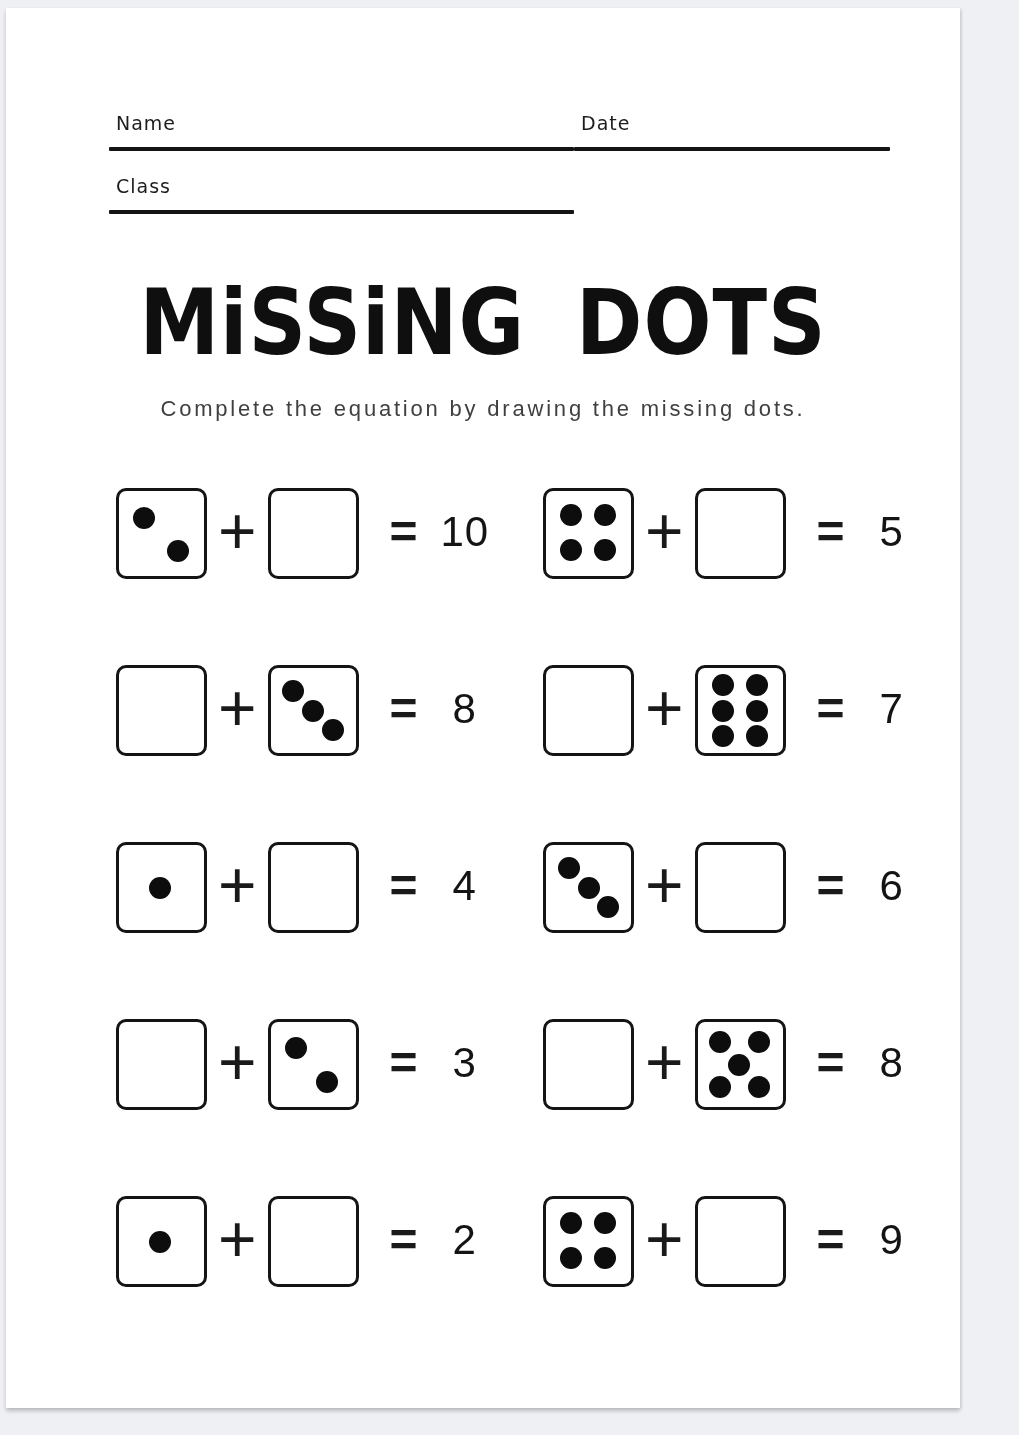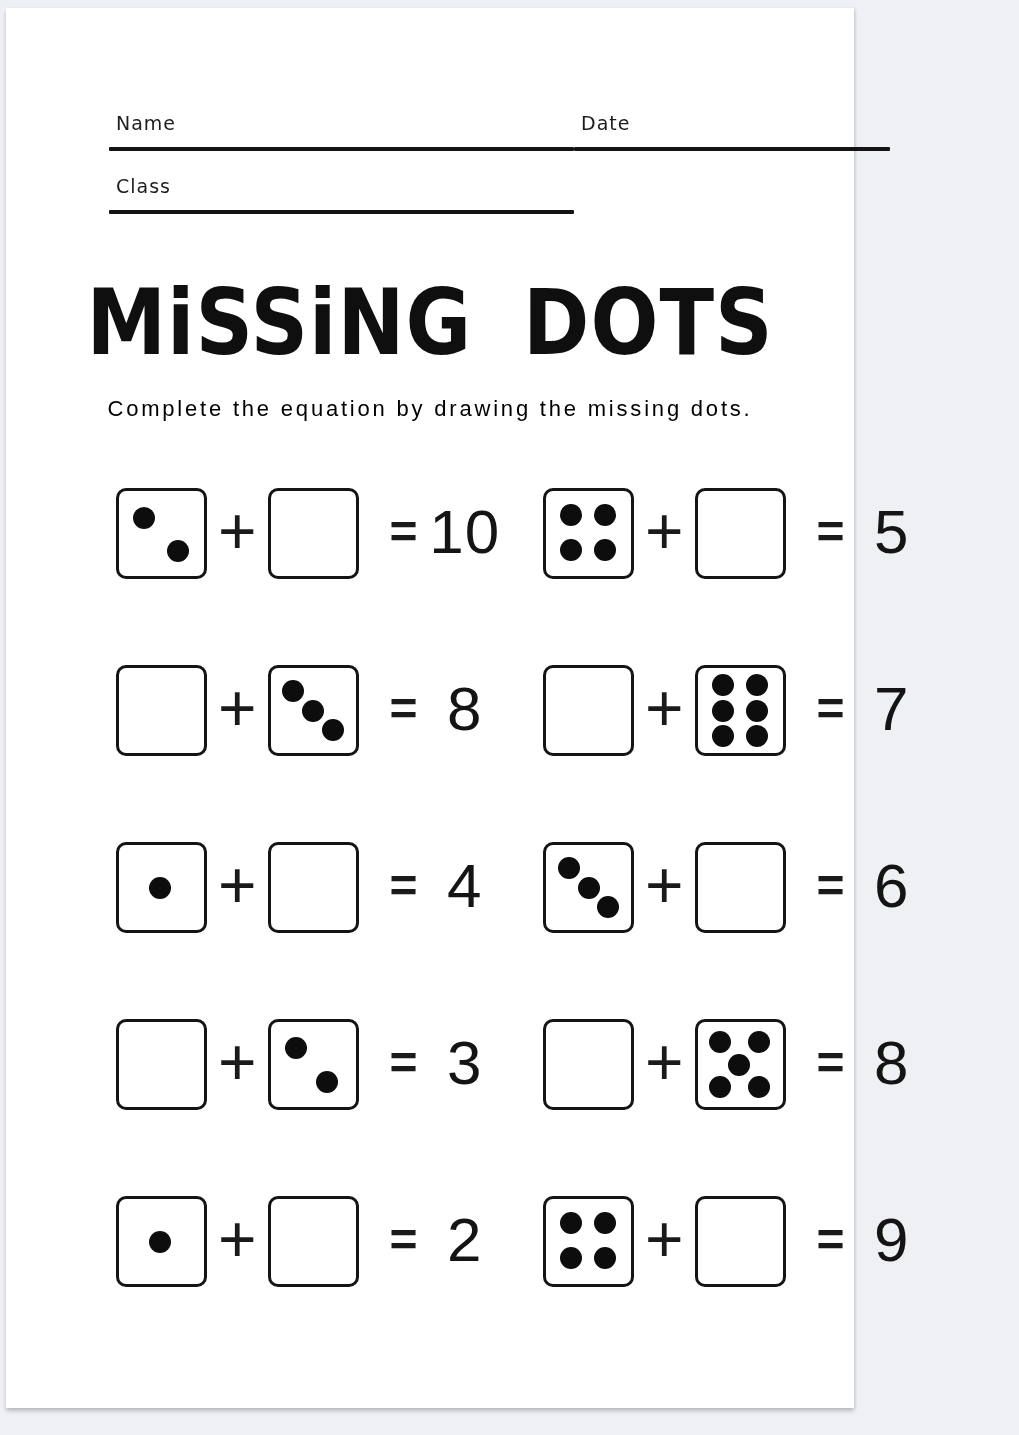--- a/index.html
+++ b/index.html
@@ -6,21 +6,21 @@
   html, body {
     width: 1019px; height: 1435px;
     background: #eef0f3;
     font-family: "DejaVu Sans", sans-serif;
     color: #161616;
     overflow: hidden;
   }
   .sheet {
     position: absolute;
     left: 6px; top: 8px;
-    width: 848px; height: 1400px;
+    width: 954px; height: 1400px;
     background: #ffffff;
     box-shadow: 0 3px 4px rgba(0,0,0,0.22), 2px 0 2px rgba(0,0,0,0.05);
   }
   
   .header-grid {
     display: grid;
     grid-template-columns: 465px 316px;
     justify-content: space-between;
     padding: 0 94px 0 103px;
     margin-top: 104px;
@@ -51,21 +51,21 @@
     transform: scaleY(1.14);
     transform-origin: top center;
     line-height: 1;
   }
   .subtitle {
     margin-top: 38px;
     text-align: center;
     font-family: "Liberation Sans", sans-serif;
     font-size: 22px;
     letter-spacing: 2.8px;
-    color: #000000;
+    color: #404040;
   }
   
   .problems {
     margin-top: 66px;
     padding-left: 110px;
     padding-right: 26px;
     display: grid;
     grid-template-columns: 396px 396px;
     column-gap: 31px;
     row-gap: 86px;
@@ -105,21 +105,21 @@
   .equals {
     font-size: 48px;
     font-weight: 600;
     margin-left: 31px;
     padding-bottom: 4px;
   }
   .sum {
     flex: 1;
     text-align: center;
     font-family: "Liberation Sans", sans-serif;
-    font-size: 62px;
+    font-size: 42px;
     font-weight: 400;
     letter-spacing: 1px;
     color: #141414;
     padding-bottom: 4px;
   }
 </style>
 </head>
 <body>
 
 <div class="sheet">

